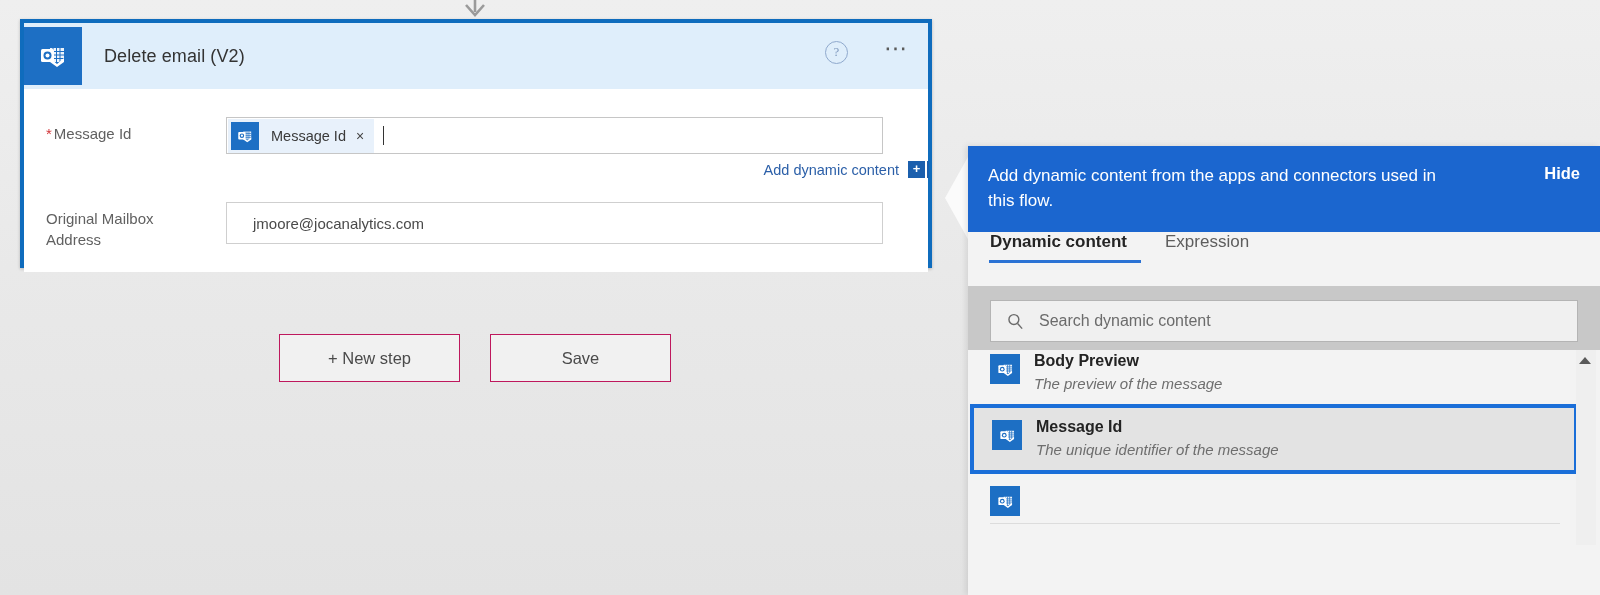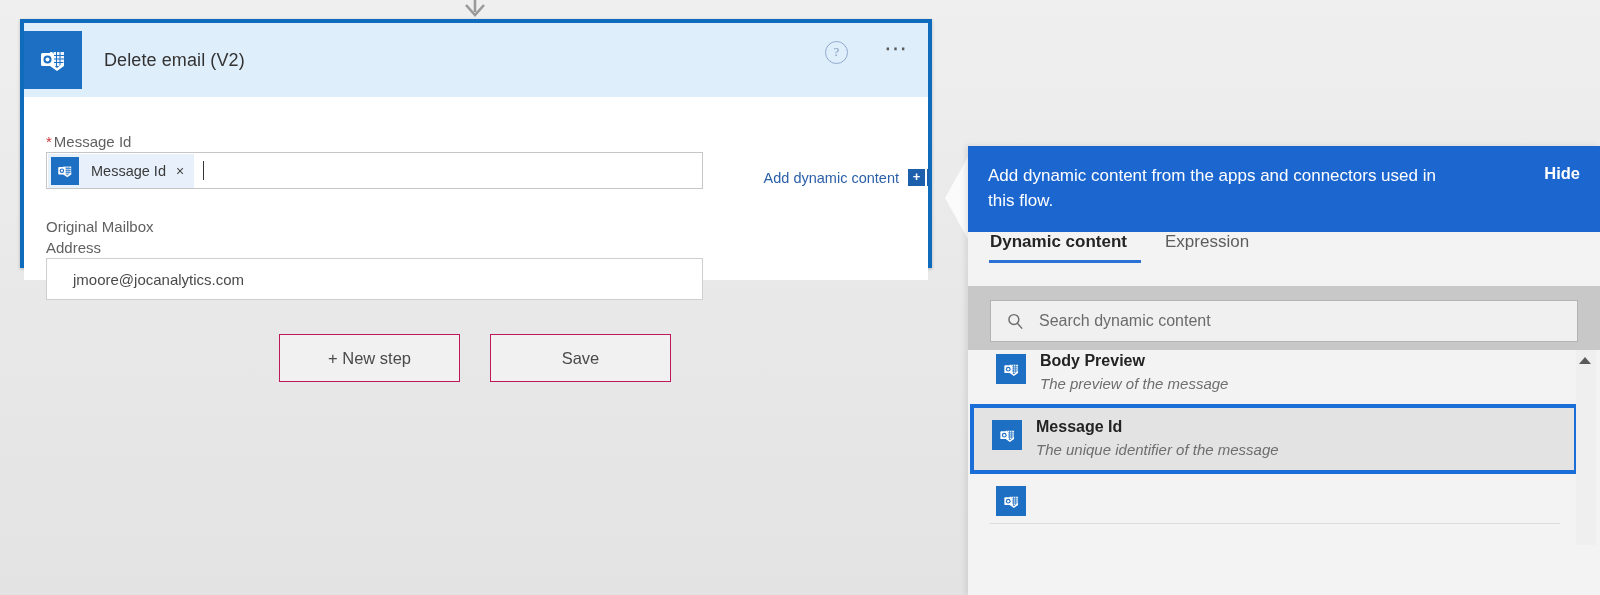--- a/index.html
+++ b/index.html
@@ -38,21 +38,21 @@
     left: 20px;
     top: 19px;
     width: 912px;
     height: 249px;
     background: #ffffff;
     border: 4px solid #0f6cbd;
     box-sizing: border-box;
     box-shadow: 0 1px 3px rgba(0,0,0,0.22);
   }
   .card-header {
-    height: 74px;
+    height: 66px;
     background: #dfeefb;
     display: flex;
     align-items: center;
     position: relative;
   }
   .card-icon-box {
     width: 58px;
     height: 58px;
     background: #1d6fc4;
     display: flex;
@@ -101,21 +101,20 @@
     padding: 0;
     background: #ffffff;
     height: 183px;
     position: relative;
   }
 
   .field-row {
     display: flex;
     align-items: flex-start;
     position: absolute;
-    flex-direction: column;
   }
   #row-message-id { left: 22px; top: 28px; }
   #row-mailbox    { left: 22px; top: 113px; }
 
   .field-label {
     width: 180px;
     font-size: 15px;
     color: #616161;
     padding-top: 6px;
     line-height: 21px;
@@ -335,21 +334,21 @@
   }
 
   #dc-list {
     background: #f3f3f3;
     position: relative;
     height: 195px;
   }
   .dc-item {
     display: flex;
     align-items: flex-start;
-    padding: 6px 0 7px 28px;
+    padding: 6px 0 7px 22px;
     box-sizing: border-box;
     cursor: pointer;
     position: relative;
   }
   .dc-item-icon {
     width: 30px;
     height: 30px;
     background: #1d6fc4;
     display: flex;
     align-items: center;

